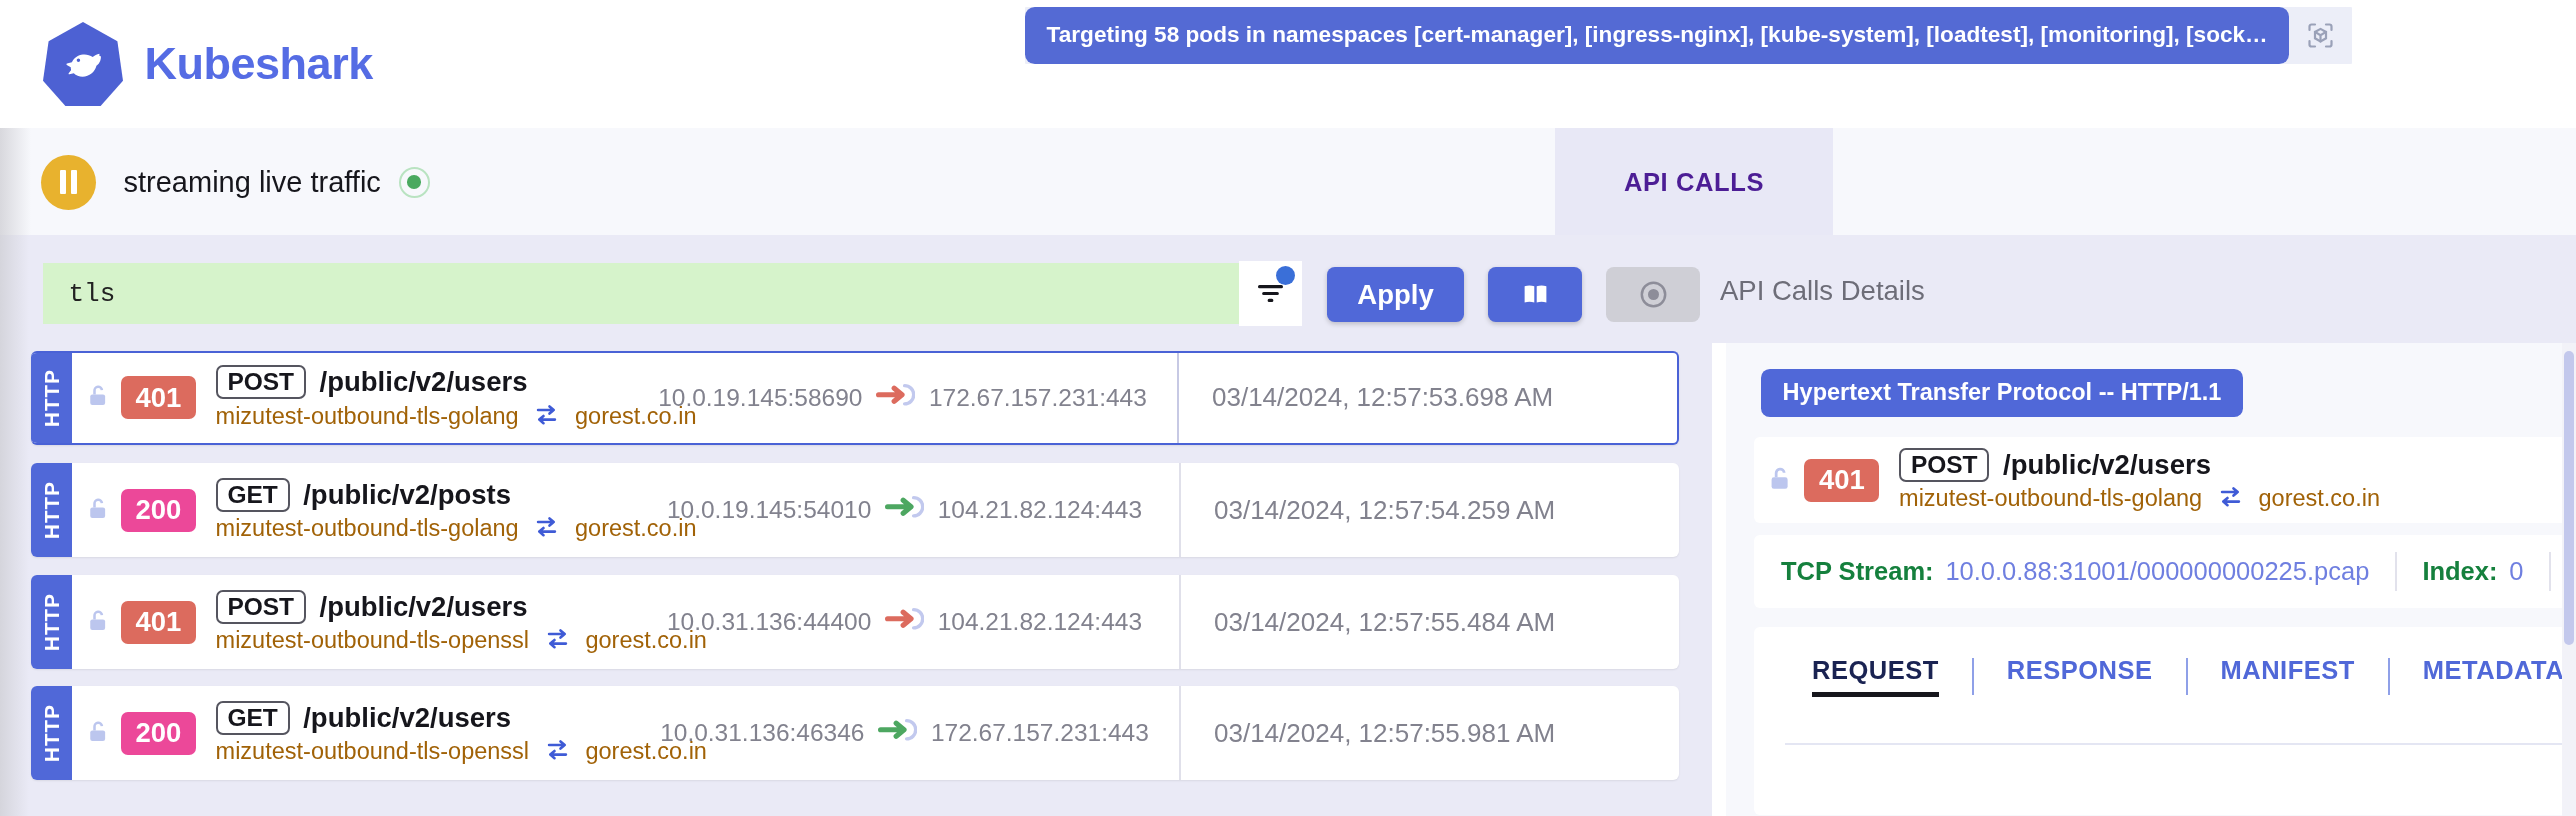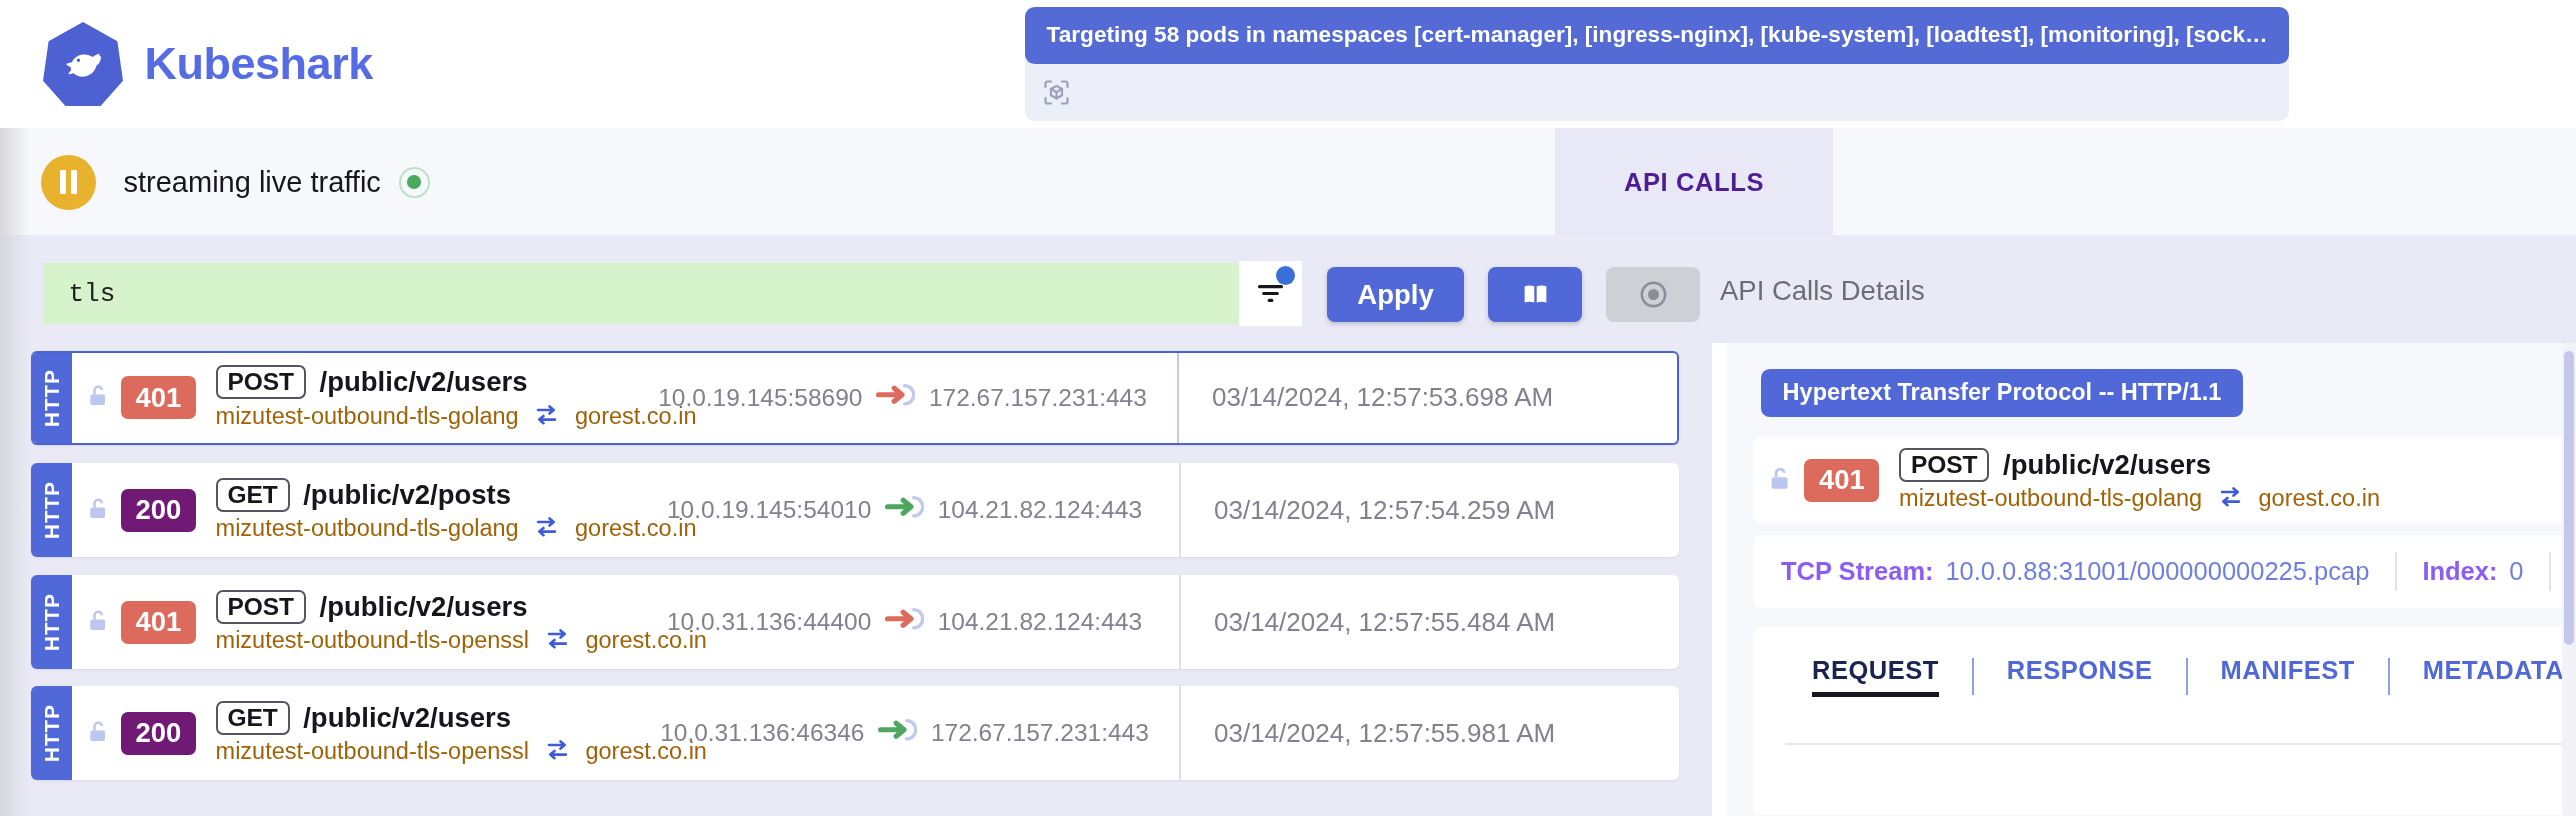--- a/index.html
+++ b/index.html
@@ -30,22 +30,21 @@
   .logo-shape svg { display: block; }
   .brand-name {
     font-size: 45px; font-weight: bold; color: #556ce4;
     letter-spacing: -0.5px;
   }
 
   .target-wrap {
     position: absolute; left: 1025px; top: 6.9px;
     display: flex; align-items: stretch;
     background: #eceef8;
-    border-radius: 10px;
-    flex-direction: column;
+    border-radius: 1px;
   }
   .target-banner {
     background: #546ad4;
     color: #ffffff;
     font-size: 22.6px; font-weight: bold;
     padding: 0 21.6px;
     height: 57px;
     display: flex; align-items: center;
     border-radius: 9.8px;
     max-width: 1403px;
@@ -215,21 +214,21 @@
   .lock-icon { margin-left: 13.7px; flex-shrink: 0; }
   .status-badge {
     margin-left: 9.8px;
     min-width: 75px; height: 43px;
     border-radius: 6.9px;
     color: #ffffff;
     font-size: 27.5px; font-weight: bold;
     display: flex; align-items: center; justify-content: center;
     flex-shrink: 0;
   }
-  .status-badge.ok  { background: #701a75; }
+  .status-badge.ok  { background: #ec4899; }
   .status-badge.err { background: #dc6b5e; }
   .entry-texts {
     margin-left: 19.6px;
     display: flex; flex-direction: column; justify-content: center; gap: 3.9px;
     min-width: 0;
   }
   .entry-line1 { display: flex; align-items: center; gap: 13.7px; }
   .method-chip {
     border: 2px solid #55555f;
     border-radius: 6.9px;
@@ -294,21 +293,21 @@
     position: absolute; left: 27.5px; top: 192px;
     width: 844px; height: 73px;
     background: #ffffff;
     border-radius: 5.9px 0 0 5.9px;
     display: flex; align-items: center;
     padding-left: 27.5px;
     gap: 0;
     font-size: 25.5px;
     white-space: nowrap;
   }
-  .meta-key { font-weight: bold; color: #8b5cf6; }
+  .meta-key { font-weight: bold; color: #15803d; }
   .meta-val { color: #6f7fe0; margin-left: 11.8px; }
   .meta-div { width: 2px; height: 39px; background: #e2e2ec; margin: 0 25.5px; }
 
   .detail-tabs {
     position: absolute; left: 27.5px; top: 284px;
     width: 844px; height: 188px;
     background: #ffffff;
     border-radius: 5.9px 0 0 5.9px;
   }
   .dtab-row {

